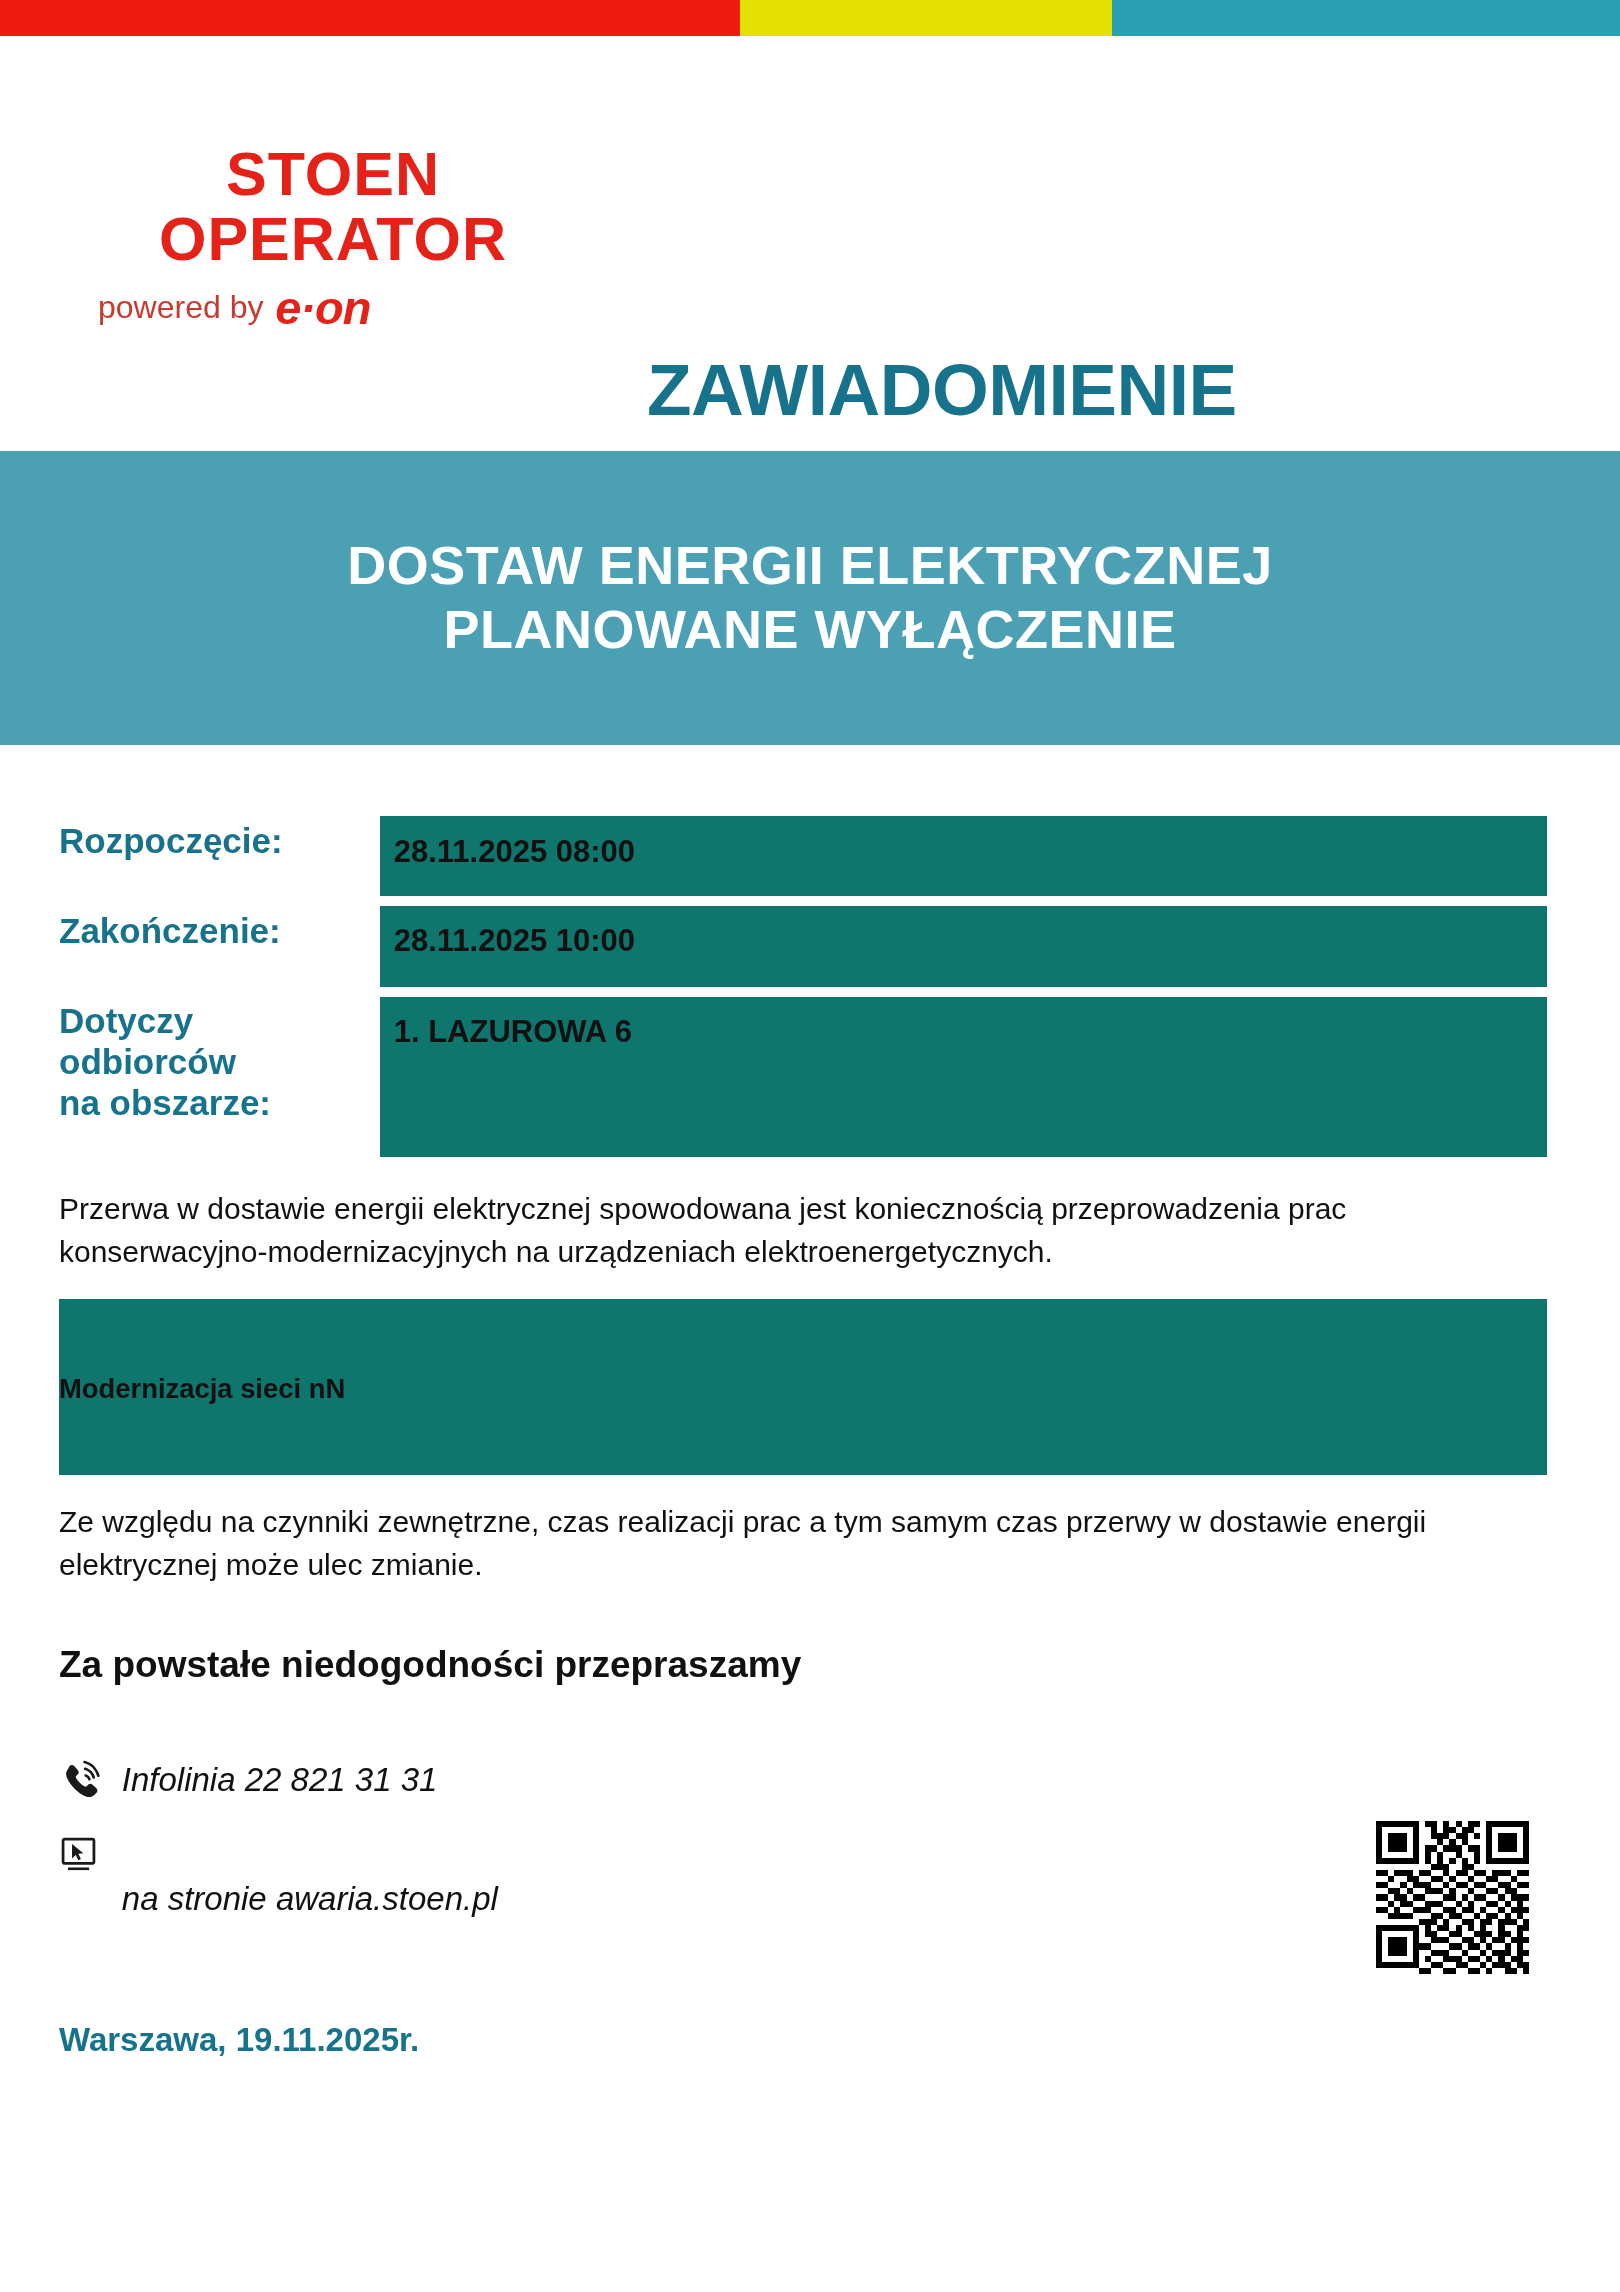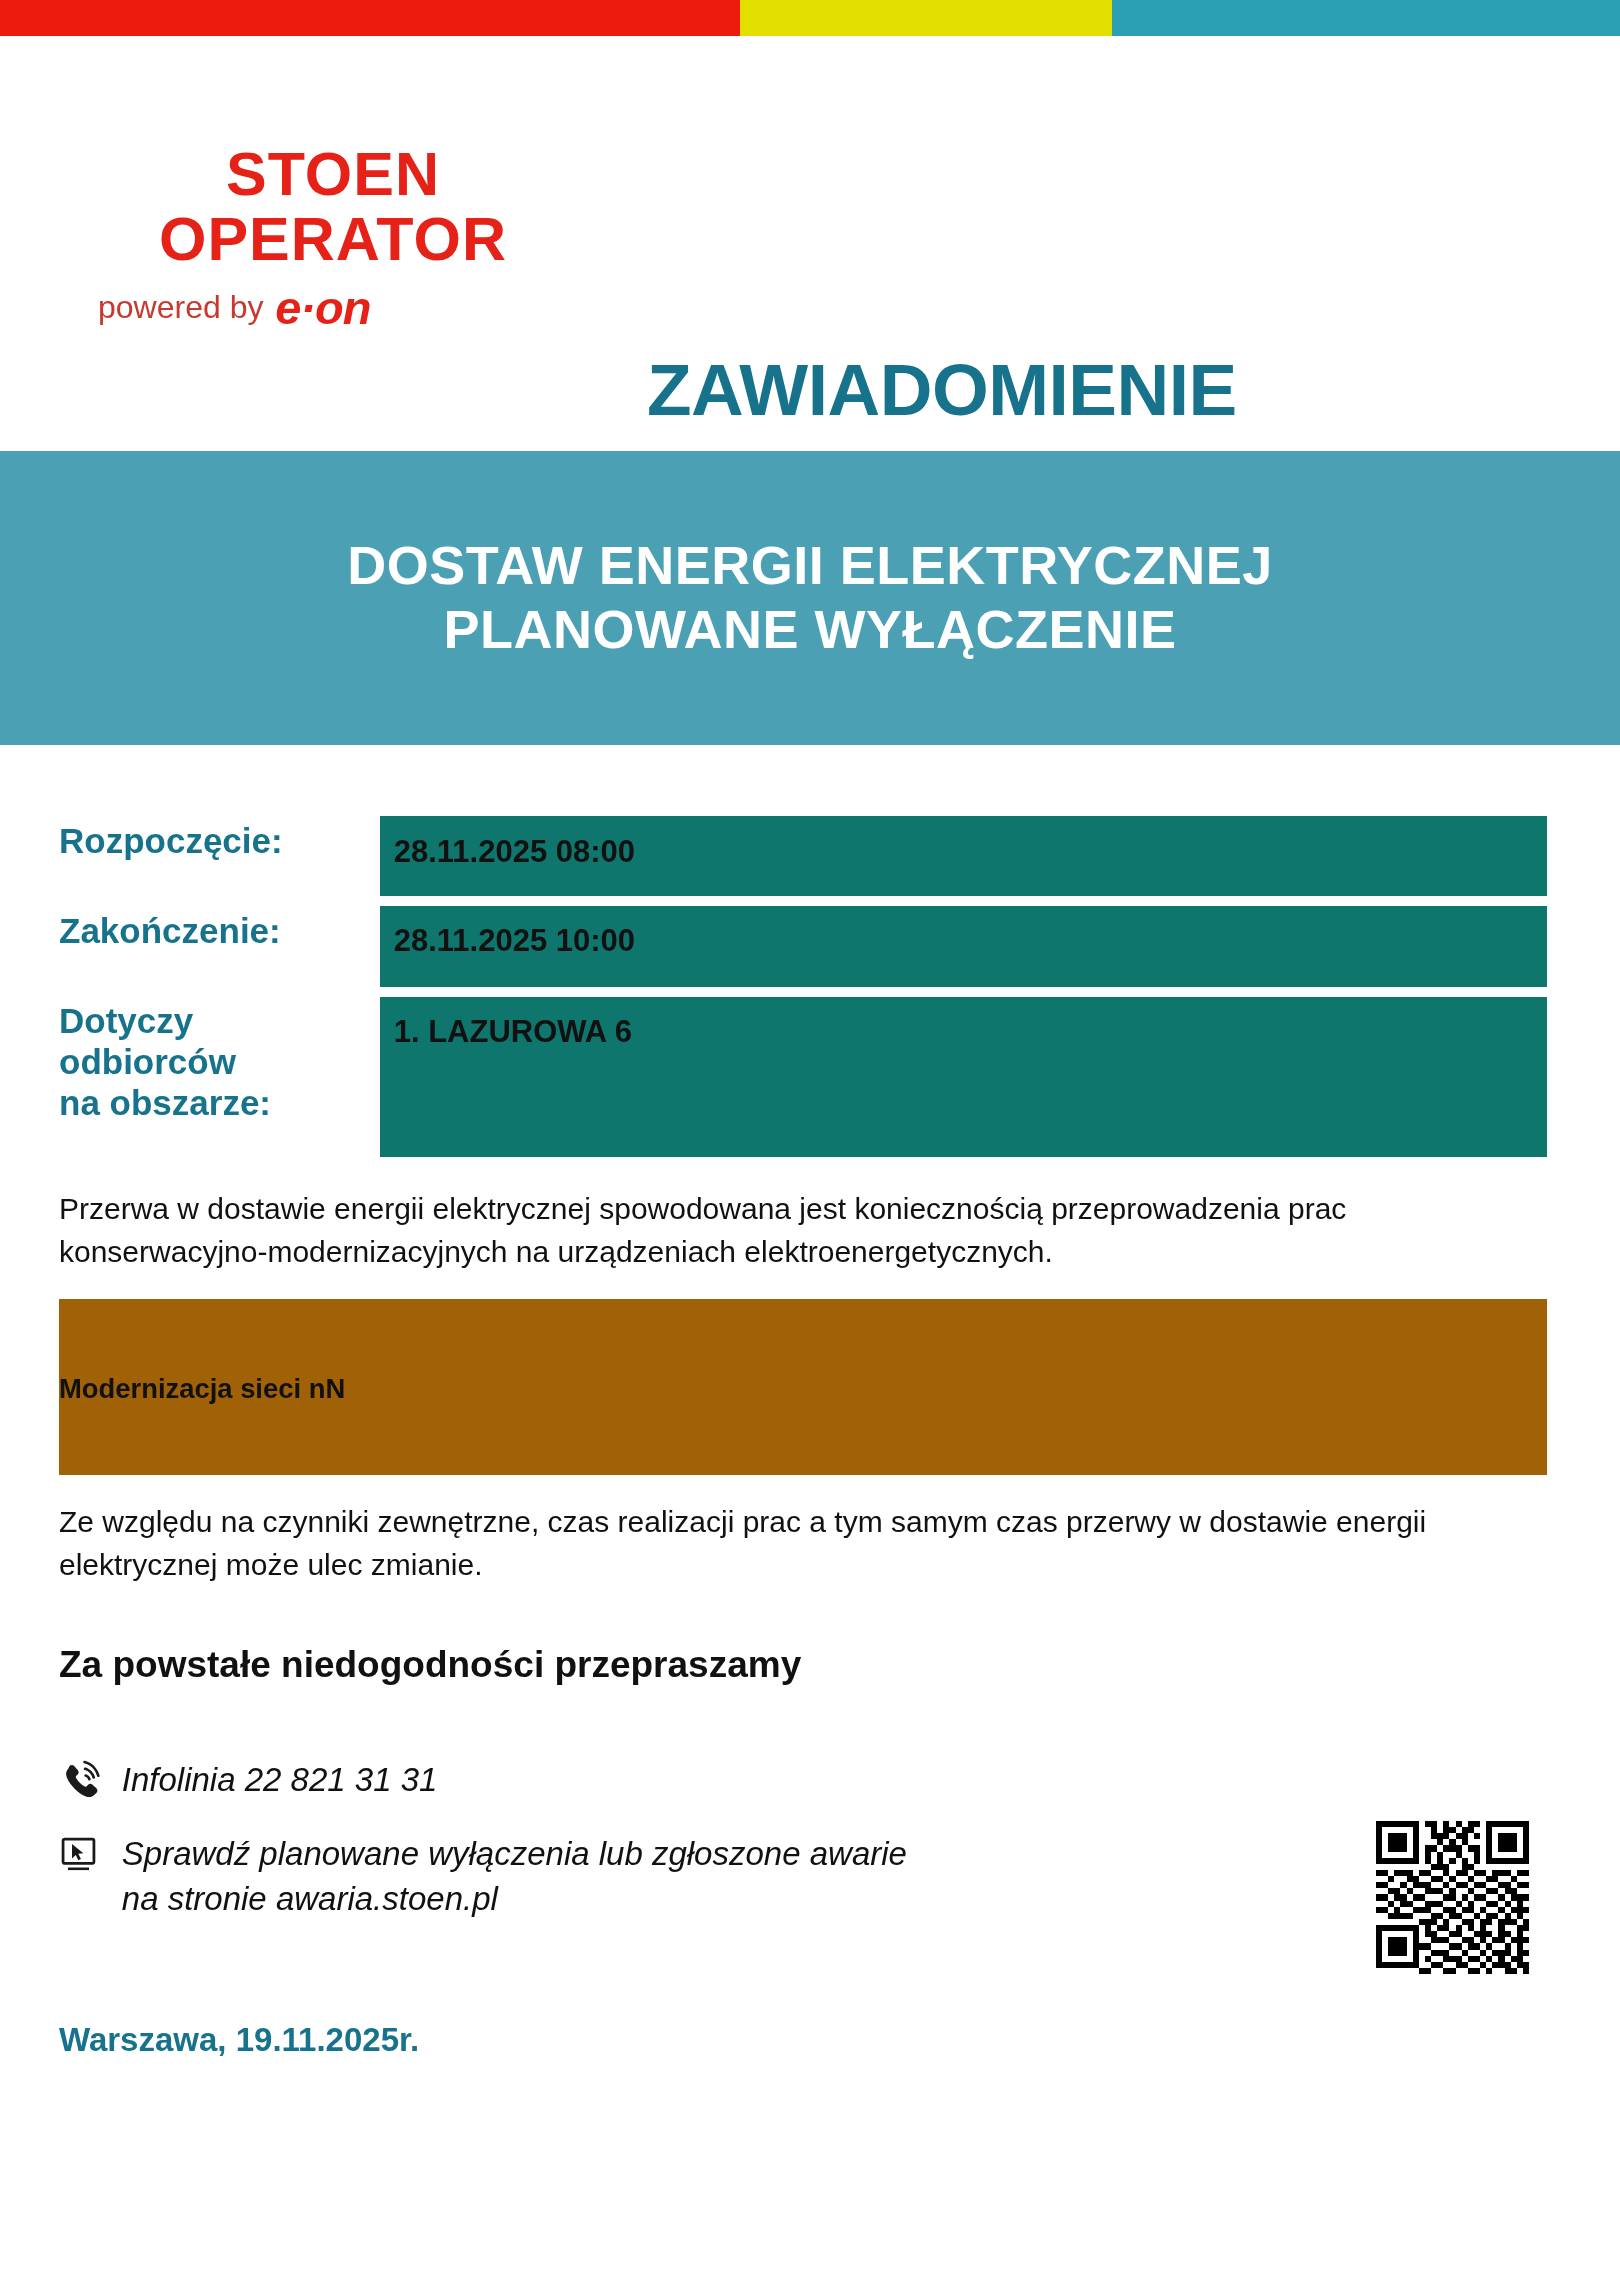--- a/index.html
+++ b/index.html
@@ -149,21 +149,21 @@
   }
   .para-1 { top: 1188px; }
   .para-2 { top: 1501px; }
 
   .gray-block {
     position: absolute;
     left: 59px;
     top: 1299px;
     width: 1488px;
     height: 176px;
-    background: #a16207;
+    background: #0f766e;
   }
   .gray-block .gb-text {
     position: absolute;
     left: 0;
     top: 74px;
     font-size: 27.4px;
     font-weight: 700;
     color: #111111;
   }
 
@@ -302,21 +302,21 @@
 
     <div class="contact-line web">
       <span class="icon-box">
         <svg viewBox="0 0 48 48" width="39" height="39" aria-hidden="true">
           <rect x="5" y="5" width="38" height="30" rx="2" ry="2" fill="#ffffff" stroke="#1a1a1a" stroke-width="3.4"></rect>
           <rect x="11" y="40" width="26" height="3.2" fill="#1a1a1a"></rect>
           <path d="M16 11 L16 29 L20.6 24.6 L23.8 31.2 L27.0 29.6 L23.8 23.2 L30 22.4 Z" fill="#1a1a1a"></path>
         </svg>
       </span>
       <span class="contact-text">
-        <span>Sprawdź planowane wyłączenia lub zgłoszone awarie</span><br>
+        <br>
         <span>na stronie awaria.stoen.pl</span>
       </span>
     </div>
 
   </div>
 
   <div class="qr">
     <svg viewBox="0 0 25 25" shape-rendering="crispEdges" aria-hidden="true">
       <rect width="25" height="25" fill="#ffffff"></rect>
       <g fill="#000000" id="qr-modules">

